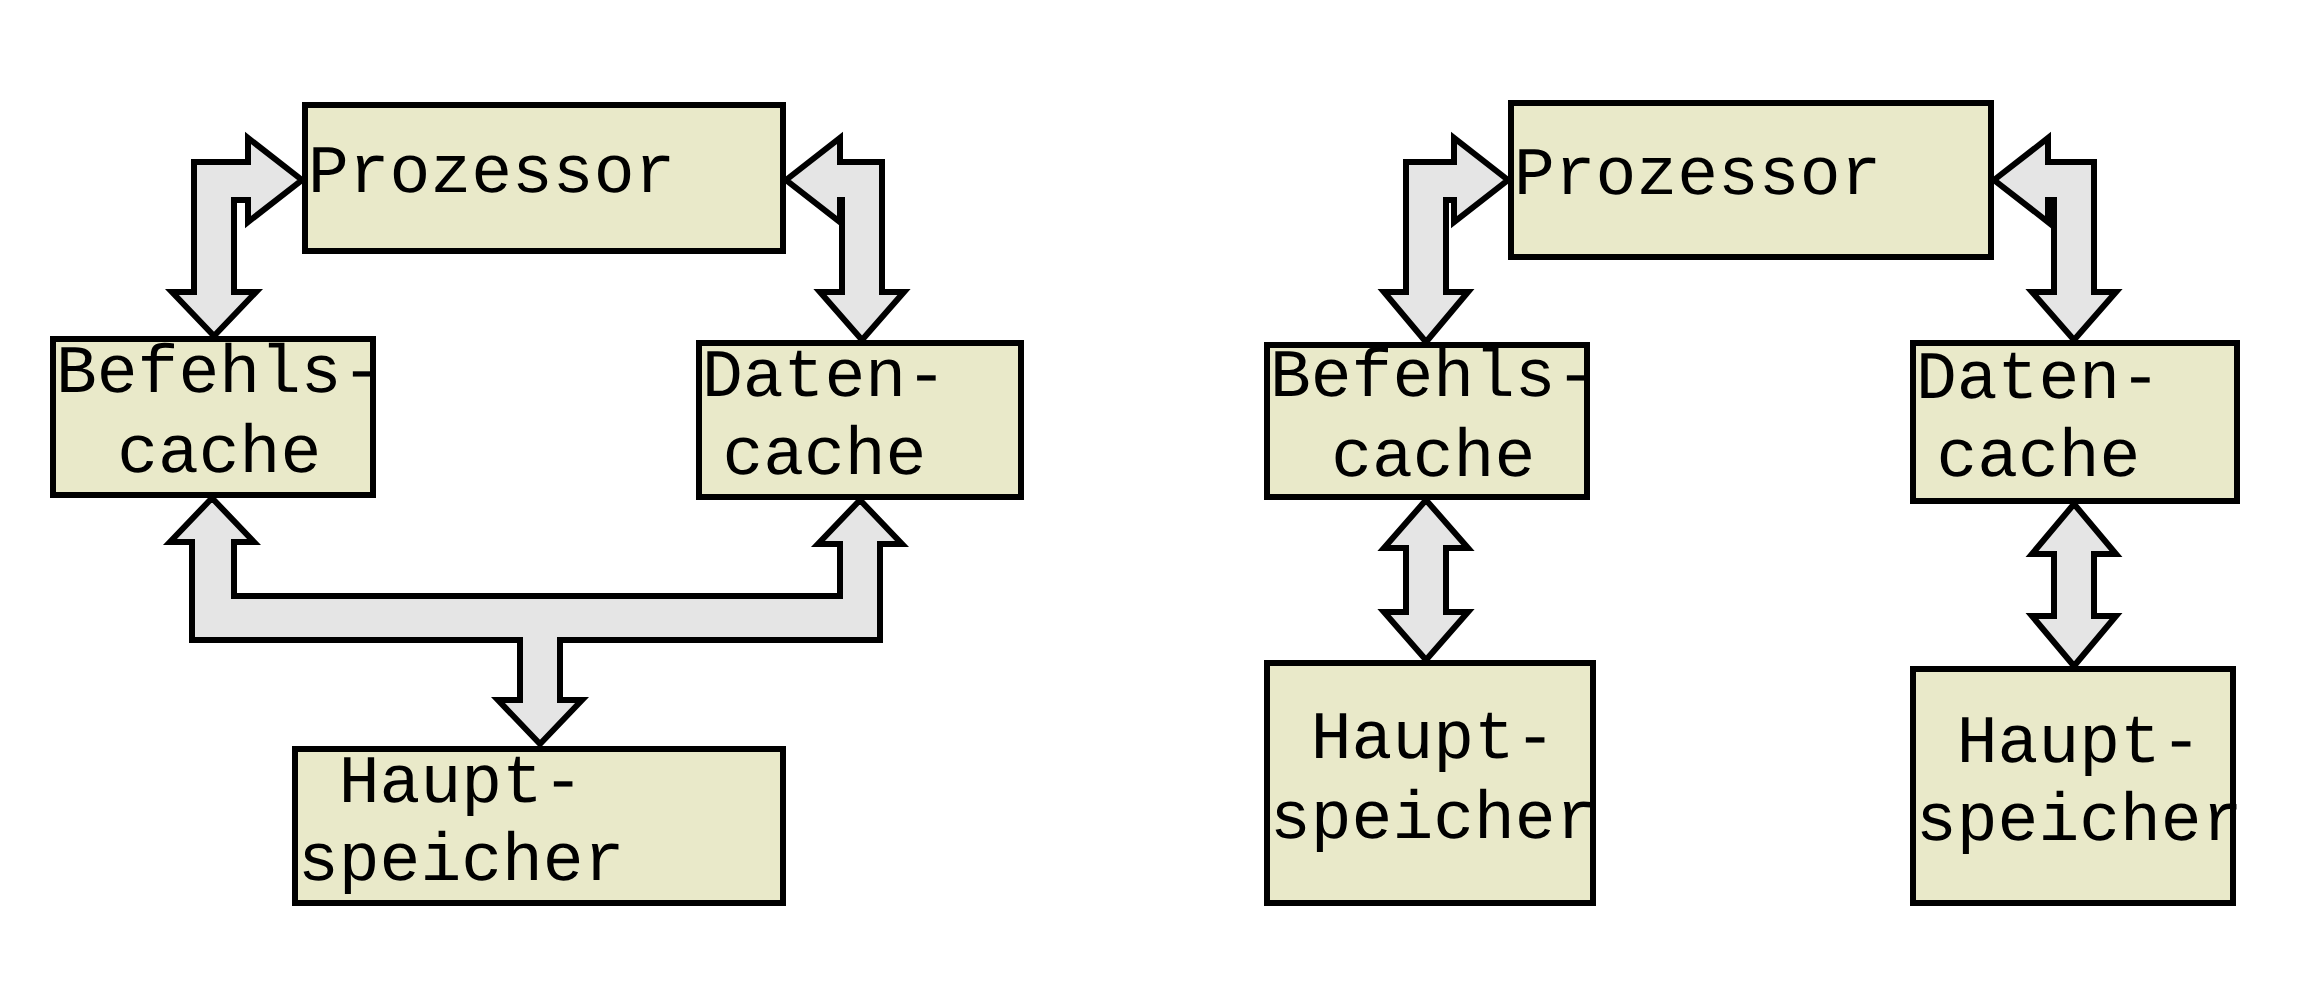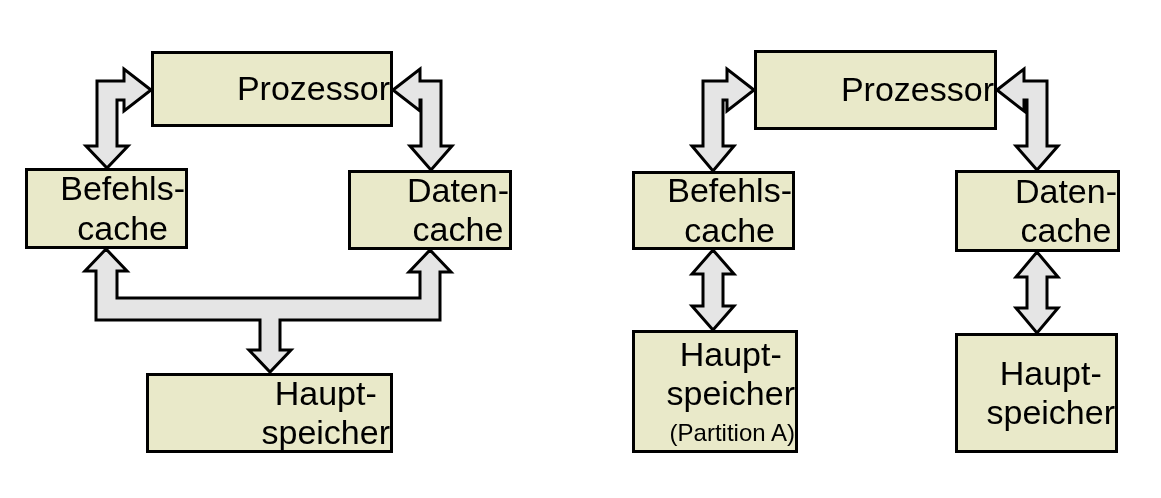--- a/index.html
+++ b/index.html
@@ -29,23 +29,24 @@
     stroke-width: 3;
     stroke-linejoin: miter;
   }
   .box {
     position: absolute;
     box-sizing: border-box;
     background: var(--box-fill, #e9e9c9);
     border: 3px solid var(--box-border, #000000);
     display: flex;
     flex-direction: column;
-    align-items: flex-end;
+    align-items: flex-start;
     justify-content: center;
     text-align: center;
+    font-family: Liberation Mono, monospace;
   }
   .label {
     font-size: 34px;
     line-height: 1.16;
     white-space: pre-line;
   }
   .note {
     font-size: 24px;
     line-height: 1.25;
     margin-top: 5px;
@@ -103,21 +104,20 @@
   </div>
 
   <div class="box" style="left:955px; top:170px; width:165px; height:82px;">
     <span class="label">Daten-
 cache</span>
   </div>
 
   <div class="box" style="left:632px; top:330px; width:166px; height:123px;">
     <span class="label">Haupt-
 speicher</span>
-    <span class="note">(Partition A)</span>
   </div>
 
   <div class="box" style="left:955px; top:333px; width:163px; height:120px;">
     <span class="label">Haupt-
 speicher</span>
   </div>
 
 </div>
 
 </body></html>

